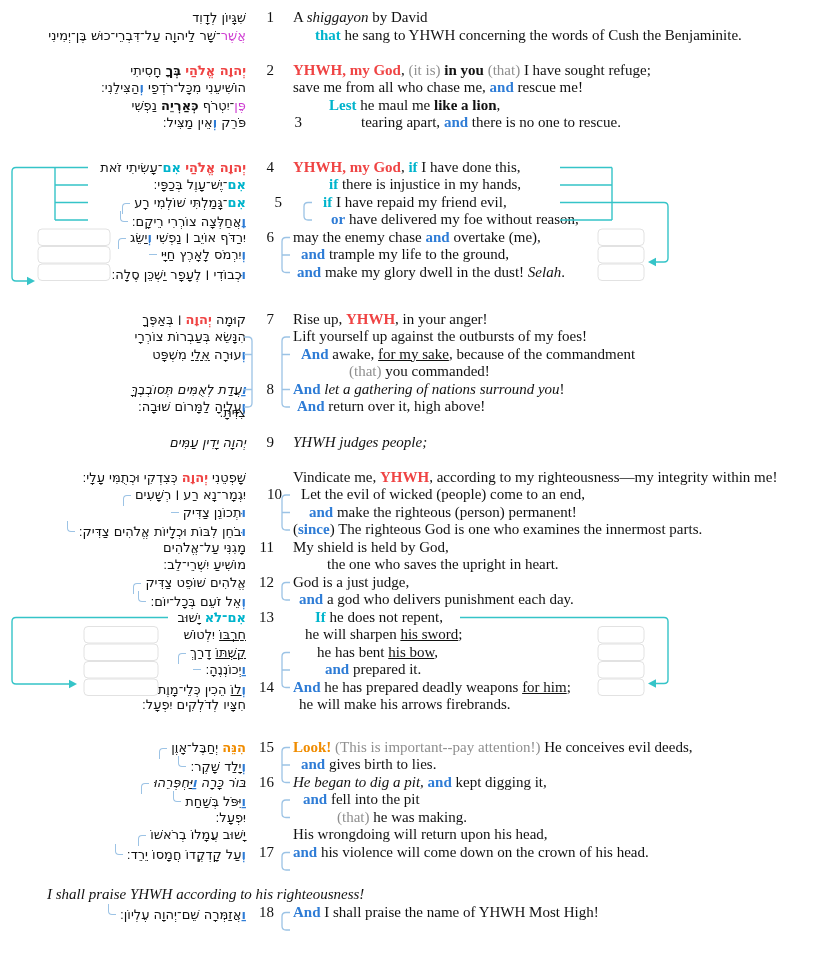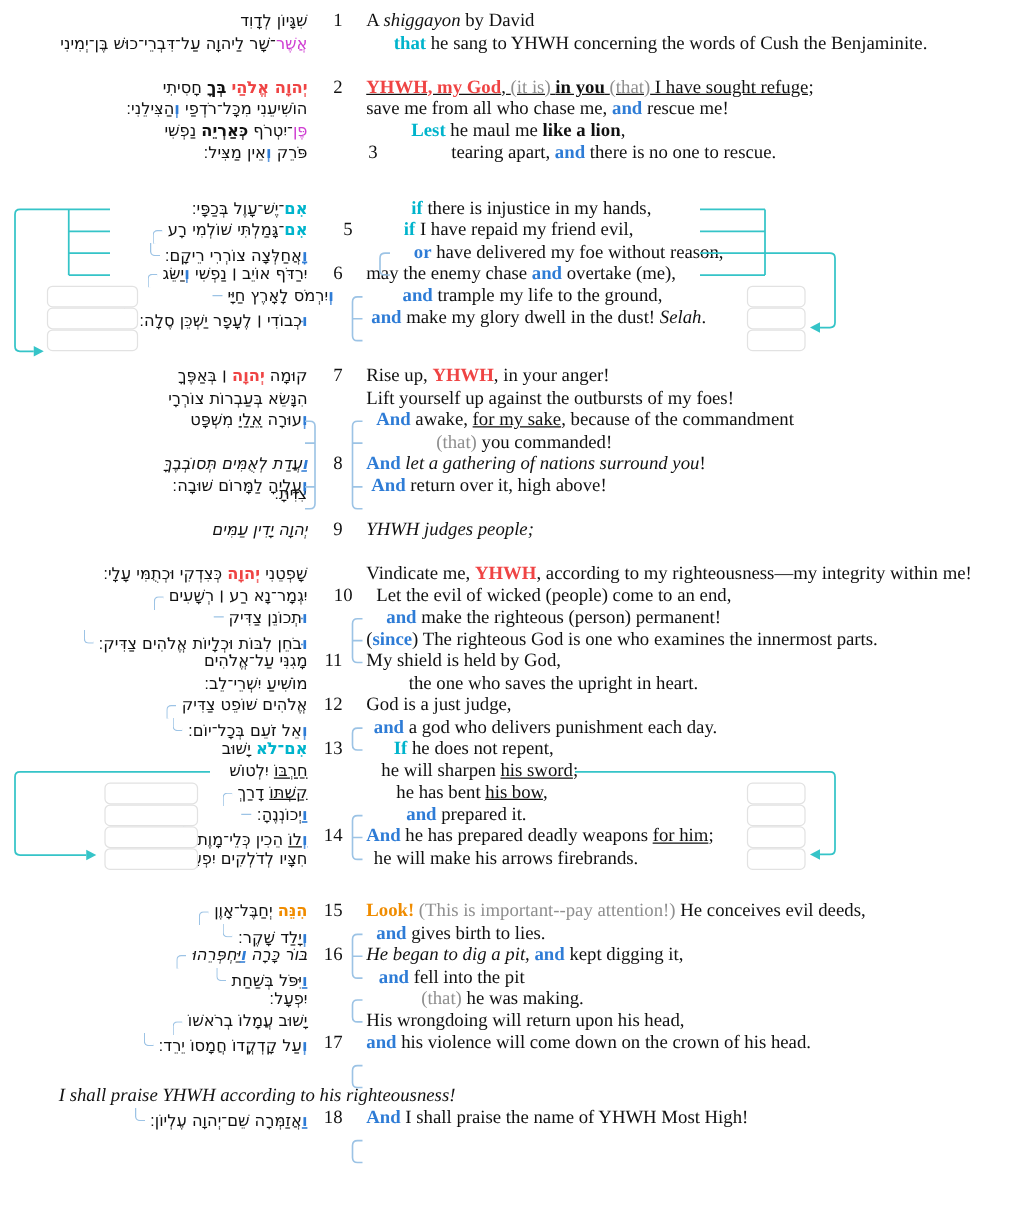--- a/index.html
+++ b/index.html
@@ -40,60 +40,65 @@
       </div>
       <div class="row">
         <div class="heb" style="padding-right: 0px;"><span class="c-ma">אֲשֶׁר</span><span>־שָׁר לַיהוָה עַל־דִּבְרֵי־כוּשׁ בֶּן־יְמִינִי</span></div>
         <div class="num"></div>
         <div class="eng" style="padding-left: 35px;"><span class="c-cy">that</span><span> he sang to YHWH concerning the words of Cush the Benjaminite.</span></div>
       </div>
       <div class="spacer" style="height: 17.5px;"></div>
       <div class="row">
         <div class="heb" style="padding-right: 0px;"><span class="c-pu">יְהוָה אֱלֹהַי</span><span> </span><span class="c-b">בְּךָ</span><span> חָסִיתִי</span></div>
         <div class="num">2</div>
-        <div class="eng" style="padding-left: 13px; text-decoration: underline;"><span class="c-pu">YHWH, my God</span><span>, </span><span class="c-gy">(it is)</span><span> </span><span class="c-b">in you</span><span> </span><span class="c-gy">(that)</span><span> I have sought refuge;</span></div>
+        <div class="eng" style="padding-left: 13px;"><span class="c-pu">YHWH, my God</span><span>, </span><span class="c-gy">(it is)</span><span> </span><span class="c-b">in you</span><span> </span><span class="c-gy">(that)</span><span> I have sought refuge;</span></div>
       </div>
       <div class="row">
         <div class="heb" style="padding-right: 0px;"><span>הוֹשִׁיעֵנִי מִכָּל־רֹדְפַי </span><span class="c-bl">וְ</span><span>הַצִּילֵנִי׃</span></div>
         <div class="num"></div>
         <div class="eng" style="padding-left: 13px;"><span>save me from all who chase me, </span><span class="c-bl">and</span><span> rescue me!</span></div>
       </div>
       <div class="row">
         <div class="heb" style="padding-right: 14px;"><span class="c-ma">פֶּן</span><span>־יִטְרֹף </span><span class="c-b">כְּאַרְיֵה</span><span> נַפְשִׁי</span></div>
         <div class="num"></div>
         <div class="eng" style="padding-left: 35px;"><span class="c-cy">Lest</span><span> he maul me </span><span class="c-b">like a lion</span><span>,</span></div>
       </div>
       <div class="row">
         <div class="heb" style="padding-right: 28px;"><span>פֹּרֵק </span><span class="c-bl">וְ</span><span>אֵין מַצִּיל׃</span></div>
         <div class="num">3</div>
         <div class="eng" style="padding-left: 53px;"><span>tearing apart, </span><span class="c-bl">and</span><span> there is no one to rescue.</span></div>
       </div>
       <div class="spacer" style="height: 27px;"></div>
       <div class="row">
+        <div class="heb" style="padding-right: 0px;"><span class="c-pu">יְהוָה אֱלֹהַי</span><span> </span><span class="c-cy">אִם</span><span>־עָשִׂיתִי זֹאת</span></div>
+        <div class="num">4</div>
+        <div class="eng" style="padding-left: 13px;"><span class="c-pu">YHWH, my God</span><span>, </span><span class="c-cy">if</span><span> I have done this,</span></div>
+      </div>
+      <div class="row">
         <div class="heb" style="padding-right: 14px;"><span class="c-cy">אִם</span><span>־יֶשׁ־עָוֶל בְּכַפָּי׃</span></div>
         <div class="num"></div>
         <div class="eng" style="padding-left: 35px;"><span class="c-cy">if</span><span> there is injustice in my hands,</span></div>
       </div>
       <div class="row">
         <div class="heb" style="padding-right: 8px;"><span class="c-cy">אִם</span><span>־גָּמַלְתִּי שׁוֹלְמִי רָע</span><span class="tl tl-t"></span></div>
         <div class="num">5</div>
         <div class="eng" style="padding-left: 35px;"><span class="c-cy">if</span><span> I have repaid my friend evil,</span></div>
       </div>
       <div class="row">
         <div class="heb" style="padding-right: 16px;"><span class="c-bl">וָ</span><span>אֲחַלְּצָה צוֹרְרִי רֵיקָם׃</span><span class="tl tl-b"></span></div>
         <div class="num"></div>
         <div class="eng" style="padding-left: 35px;"><span class="c-bl">or</span><span> have delivered my foe without reason,</span></div>
       </div>
       <div class="row">
         <div class="heb" style="padding-right: 0px;"><span>יִרַדֹּף אוֹיֵב ׀ נַפְשִׁי </span><span class="c-bl">וְ</span><span>יַשֵּׂג</span><span class="tl tl-t"></span></div>
         <div class="num">6</div>
         <div class="eng" style="padding-left: 13px;"><span>may the enemy chase </span><span class="c-bl">and</span><span> overtake (me),</span></div>
       </div>
       <div class="row">
-        <div class="heb" style="padding-right: 8px; margin-left: 21px;"><span class="c-bl">וְ</span><span>יִרְמֹס לָאָרֶץ חַיָּי</span><span class="tl tl-m"></span></div>
+        <div class="heb" style="padding-right: 8px;"><span class="c-bl">וְ</span><span>יִרְמֹס לָאָרֶץ חַיָּי</span><span class="tl tl-m"></span></div>
         <div class="num"></div>
         <div class="eng" style="padding-left: 13px;"><span class="c-bl">and</span><span> trample my life to the ground,</span></div>
       </div>
       <div class="row">
         <div class="heb" style="padding-right: 4px;"><span class="c-bl">וּ</span><span>כְבוֹדִי ׀ לֶעָפָר יַשְׁכֵּן סֶלָה׃</span><span class="tl tl-b"></span></div>
         <div class="num"></div>
         <div class="eng" style="padding-left: 13px;"><span class="c-bl">and</span><span> make my glory dwell in the dust! </span><span class="c-i">Selah</span><span>.</span></div>
       </div>
       <div class="spacer" style="height: 29.5px;"></div>
       <div class="row">

